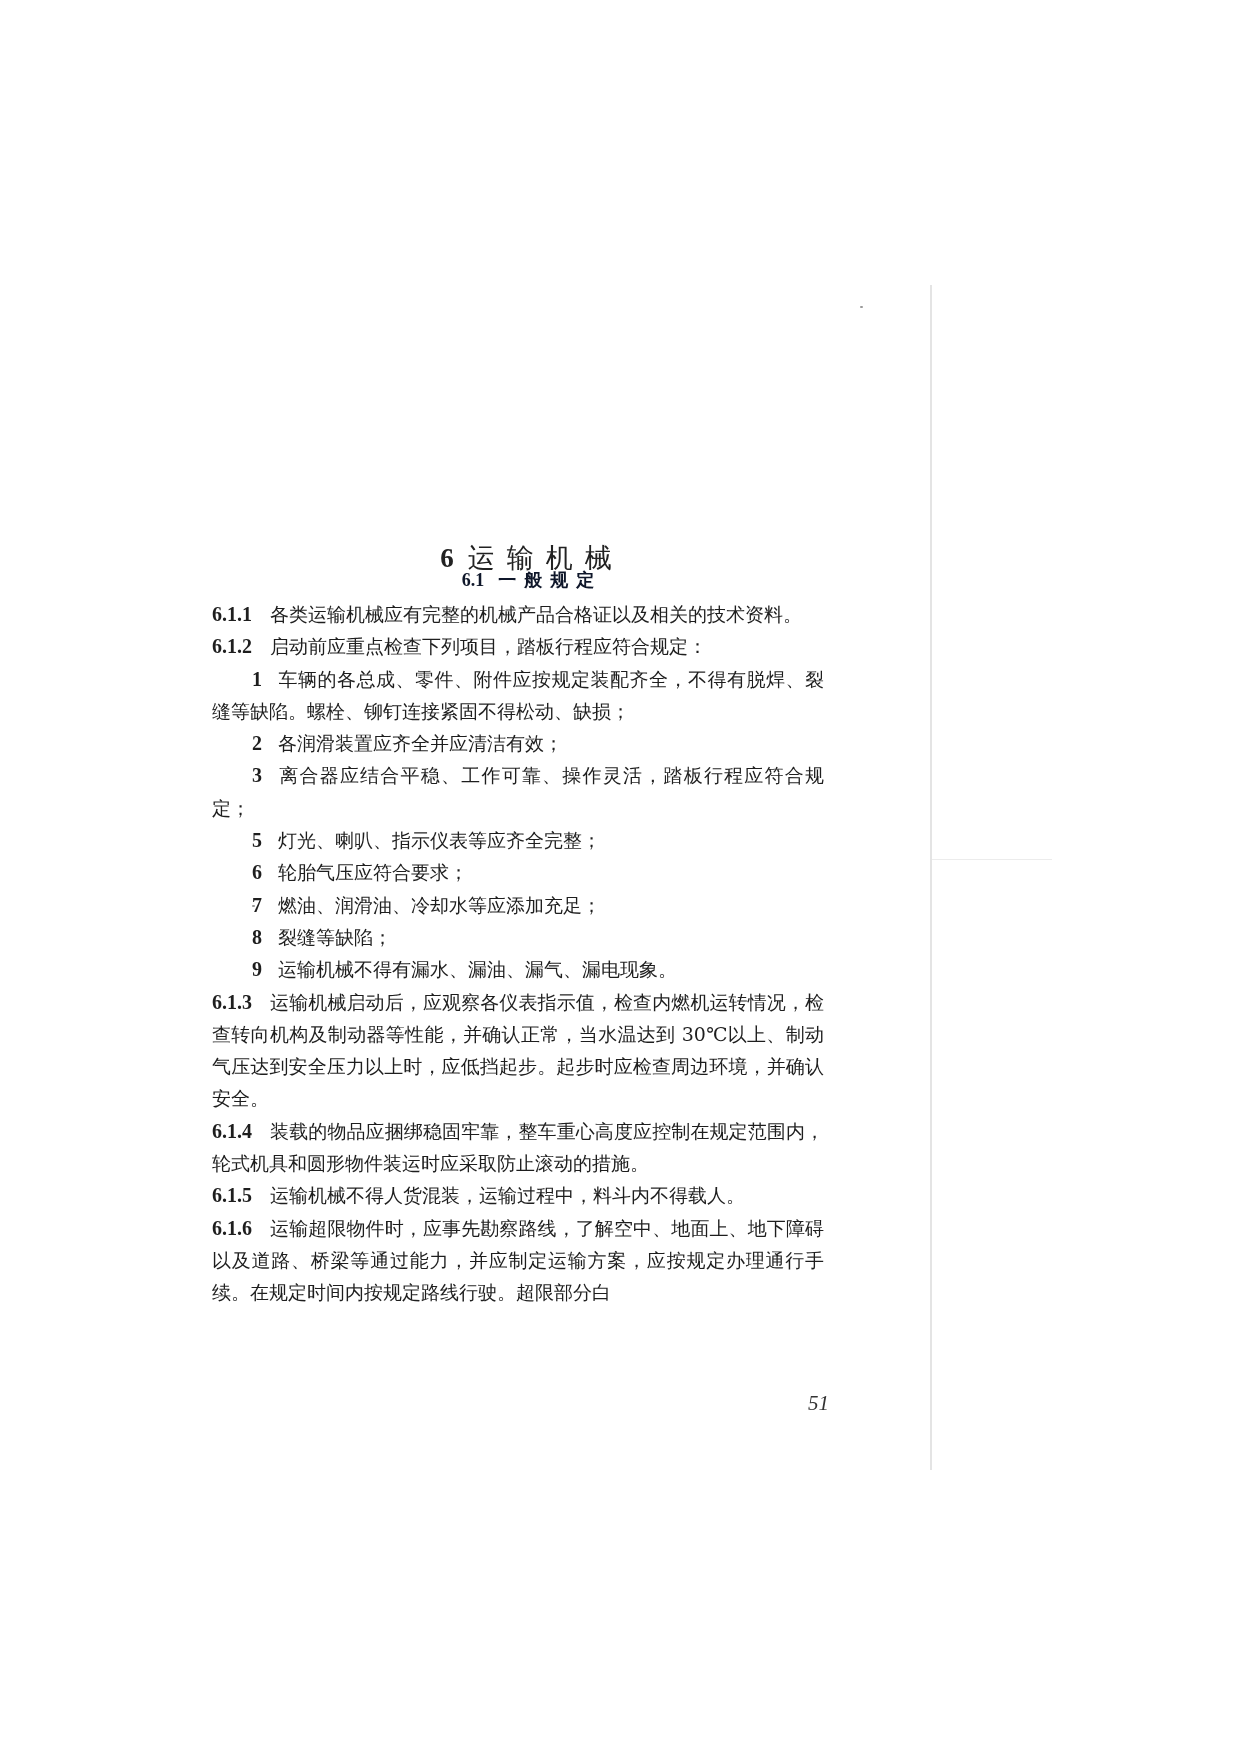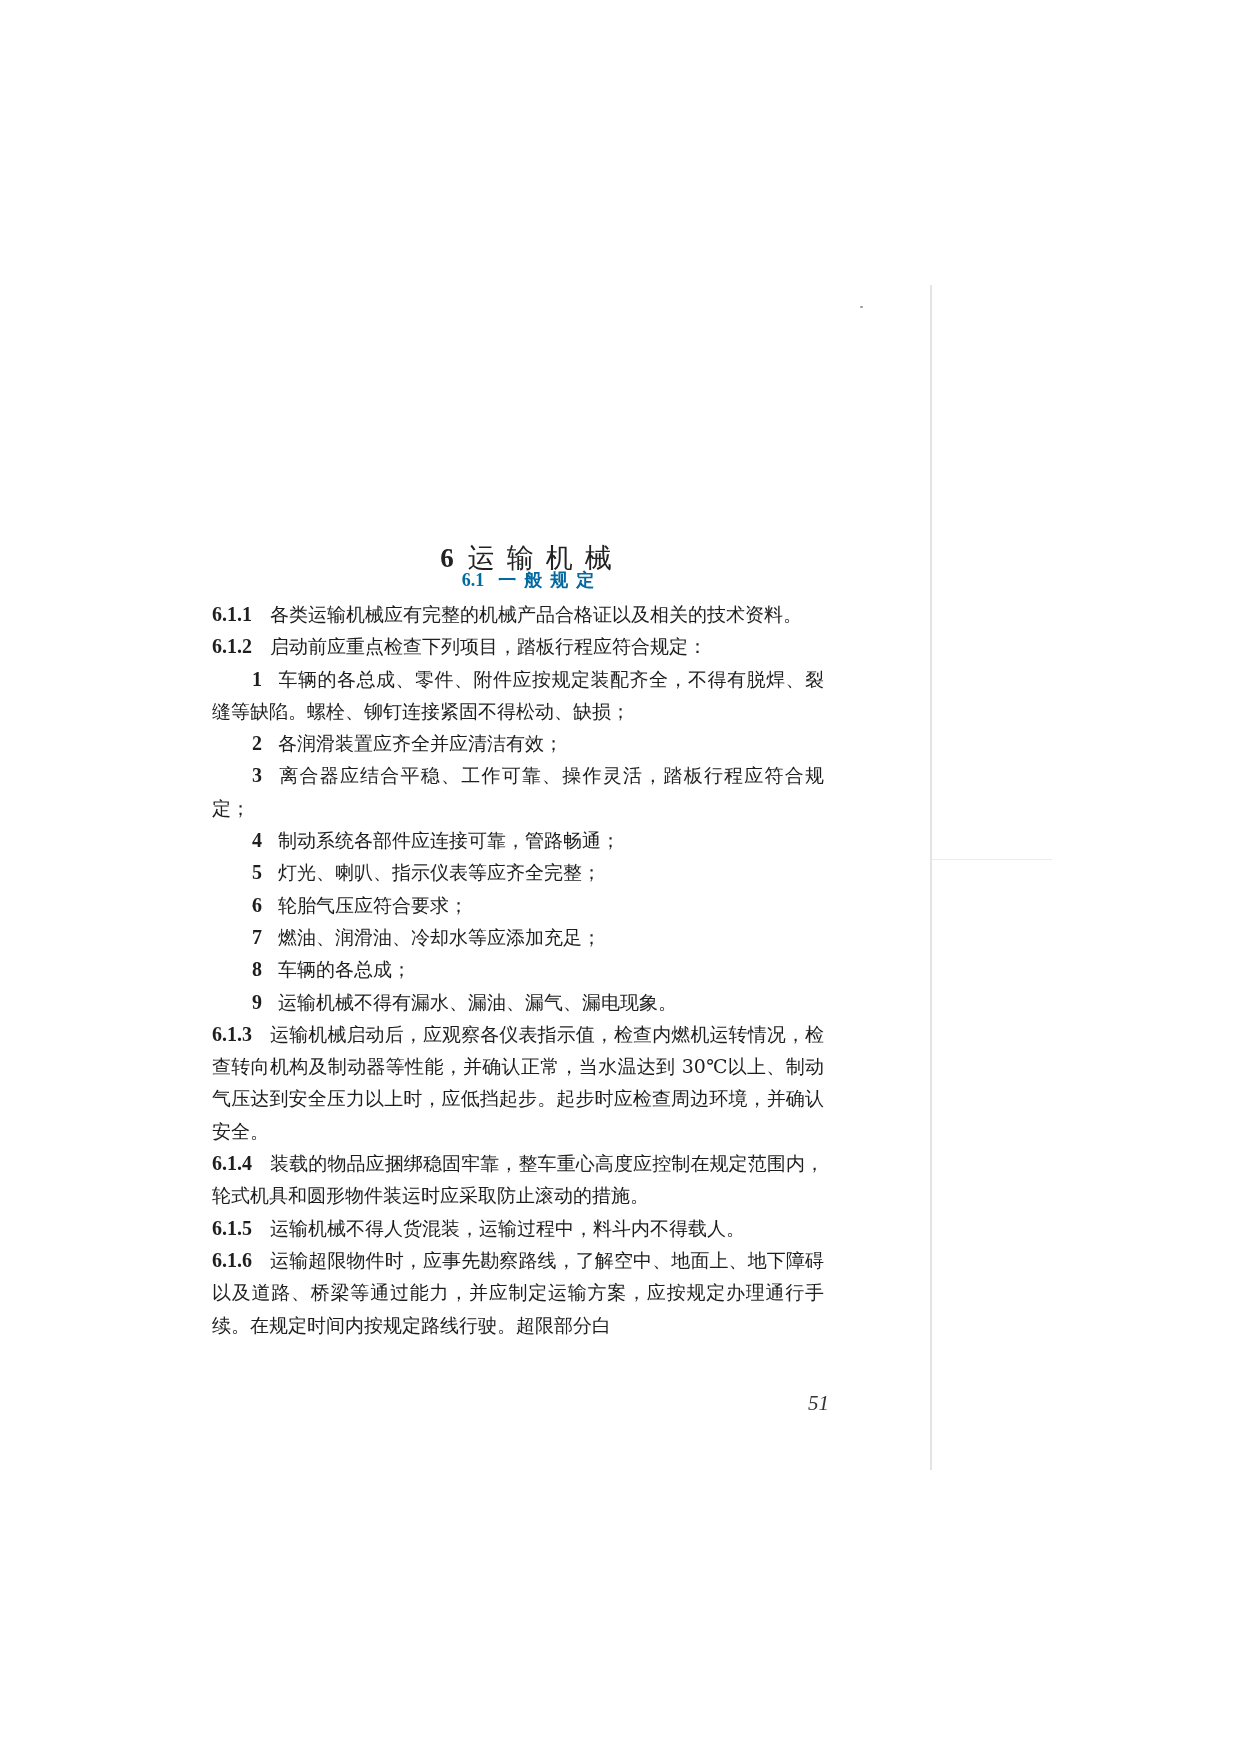--- a/index.html
+++ b/index.html
@@ -58,21 +58,21 @@
     }
     .section-title {
       position: absolute;
       left: 0;
       width: 1064px;
       top: 553px;
       text-align: center;
       font-size: 18px;
       font-weight: bold;
       letter-spacing: 8px;
-      color: #0369a1;
+      color: #0f172a;
     }
     .section-title .num {
       font-family: "Liberation Serif", serif;
       letter-spacing: 0;
       margin-right: 14px;
     }
     .body-text {
       position: absolute;
       left: 212px;
       top: 598px;
@@ -143,33 +143,30 @@
   <p class="item">
     <span class="item-num">1</span><span>车辆的各总成、零件、附件应按规定装配齐全，不得有脱焊、裂缝等缺陷。螺栓、铆钉连接紧固不得松动、缺损；</span>
   </p>
   <p class="item">
     <span class="item-num">2</span><span>各润滑装置应齐全并应清洁有效；</span>
   </p>
   <p class="item">
     <span class="item-num">3</span><span>离合器应结合平稳、工作可靠、操作灵活，踏板行程应符合规定；</span>
   </p>
   <p class="item">
-    <span class="item-num">4</span><span>制动系统各部件应连接可靠，管路畅通；</span>
-  </p>
-  <p class="item">
     <span class="item-num">5</span><span>灯光、喇叭、指示仪表等应齐全完整；</span>
   </p>
   <p class="item">
     <span class="item-num">6</span><span>轮胎气压应符合要求；</span>
   </p>
   <p class="item">
     <span class="item-num">7</span><span>燃油、润滑油、冷却水等应添加充足；</span>
   </p>
   <p class="item">
-    <span class="item-num">8</span><span>车辆的各总成；</span>
+    <span class="item-num">8</span><span>裂缝等缺陷；</span>
   </p>
   <p class="item">
     <span class="item-num">9</span><span>运输机械不得有漏水、漏油、漏气、漏电现象。</span>
   </p>
 
   <p class="para">
     <span class="clause-num">6.1.3</span><span>运输机械启动后，应观察各仪表指示值，检查内燃机运转情况，检查转向机构及制动器等性能，并确认正常，当水温达到 30℃以上、制动气压达到安全压力以上时，应低挡起步。起步时应检查周边环境，并确认安全。</span>
   </p>
 
   <p class="para">

